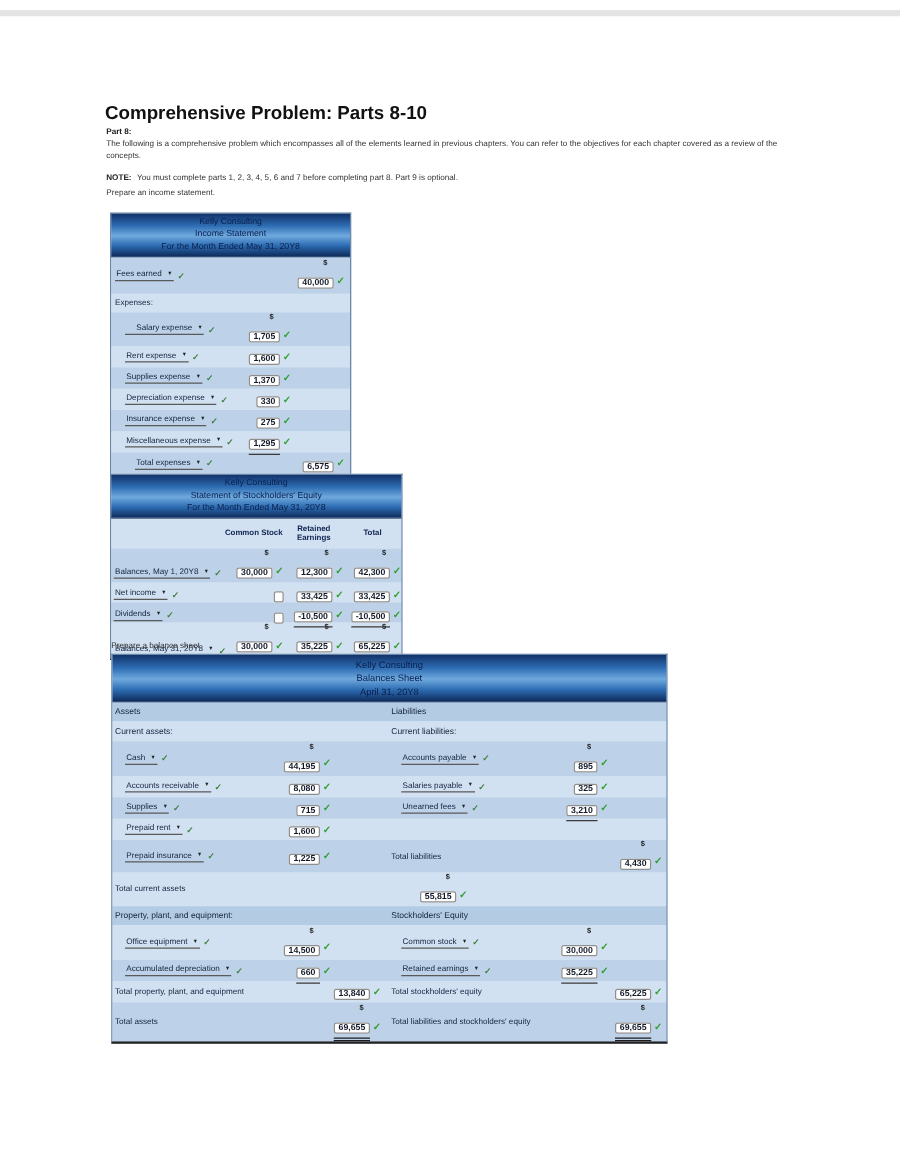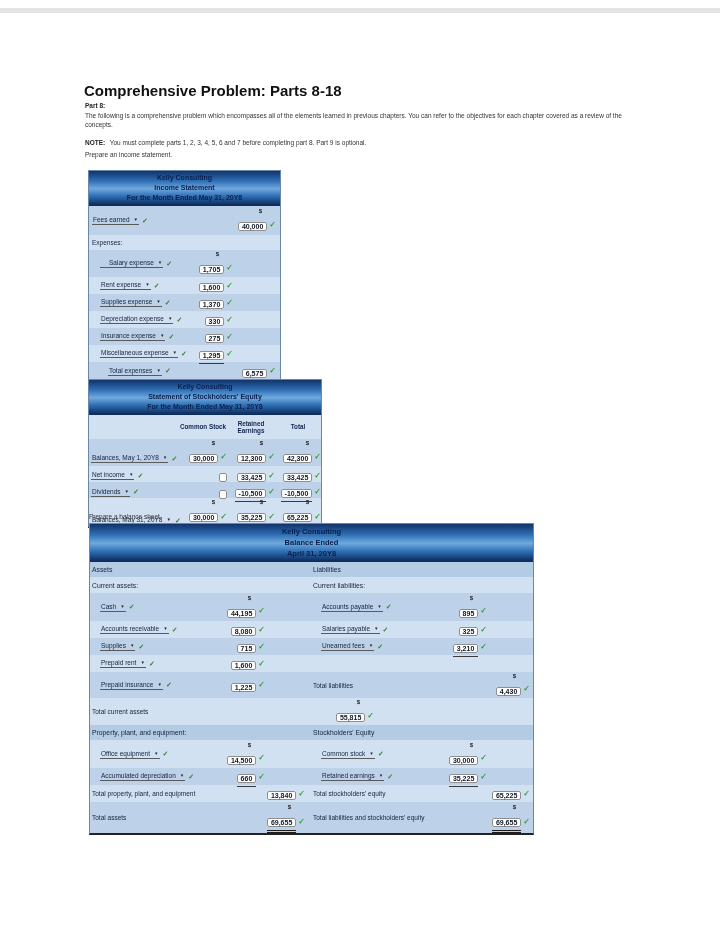--- a/index.html
+++ b/index.html
@@ -5,21 +5,21 @@
   html,body{margin:0;padding:0;background:#fff;}
   body{width:720px;height:931px;position:relative;font-family:"Liberation Sans",sans-serif;color:#1a1a1a;overflow:hidden;}
   .topband{position:absolute;left:0;top:8px;width:720px;height:5px;background:#e4e4e4;}
   .abs{position:absolute;}
   .pagetitle{font-size:15px;font-weight:bold;color:#111;letter-spacing:0;}
   .tiny{font-size:6.5px;color:#333;line-height:9px;}
   .tinybold{font-size:6.5px;font-weight:bold;color:#222;}
   
   .tbl{position:absolute;border:1px solid #6b87a8;box-sizing:border-box;background:#cfdff0;}
   .tbl-hdr{background:linear-gradient(180deg,#12336a 0%,#2d6cb2 28%,#6fa9de 52%,#2d6cb2 75%,#0e2c5c 100%);
-           color:#0a1f4d;text-align:center;font-weight:bold;font-size:7px;line-height:10px;padding:2px 0;border-bottom:1px solid #0e2c5c;}
+           color:#0a1f4d;text-align:center;font-weight:normal;font-size:7px;line-height:10px;padding:2px 0;border-bottom:1px solid #0e2c5c;}
   .row{display:flex;align-items:center;box-sizing:border-box;padding:0 3px;}
   .dark{background:#bdd2e8;}
   .light{background:#d2e1f1;}
   .med{background:#b3cbe3;}
   .lbl{font-size:6.5px;color:#14233f;white-space:nowrap;}
   .dd{display:inline-flex;align-items:center;gap:5px;border-bottom:1px solid #5a5a5a;padding:0 2px 1px 1px;font-size:6.5px;color:#14233f;white-space:nowrap;cursor:default;}
   .caret{font-size:5px;color:#222;line-height:5px;}
   .chk{color:#2f9e2f;font-size:8px;font-weight:bold;line-height:8px;margin-left:2px;}
   .chkdd{color:#3b7d3b;font-size:7px;font-weight:bold;margin-left:3px;}
   .amtcell{display:flex;flex-direction:column;align-items:flex-end;justify-content:flex-end;}
@@ -45,21 +45,21 @@
   .half{display:flex;align-items:center;box-sizing:border-box;padding:0 2px;min-height:100%;}
   .ind{padding-left:9px;}
   .wrap2{white-space:normal;line-height:7.5px;max-width:118px;}
   .secthead{font-size:6.8px;color:#14233f;}
 </style>
 </head>
 <body>
 
 <div class="topband"></div>
 
-<div class="abs pagetitle" style="left:84px;top:82px;">Comprehensive Problem: Parts 8-18</div>
+<div class="abs pagetitle" style="left:84px;top:82px;">Comprehensive Problem: Parts 8-10</div>
 <div class="abs tinybold" style="left:85px;top:102px;">Part 8:</div>
 <div class="abs tiny" style="left:85px;top:111px;width:548px;">The following is a comprehensive problem which encompasses all of the elements learned in previous chapters. You can refer to the objectives for each chapter covered as a review of the concepts.</div>
 <div class="abs" style="left:85px;top:131px;">
   <span class="tinybold">NOTE:</span>
   <span class="tiny">You must complete parts 1, 2, 3, 4, 5, 6 and 7 before completing part 8. Part 9 is optional.</span>
 </div>
 <div class="abs tiny" style="left:85px;top:150px;">Prepare an income statement.</div>
 
 <div class="tbl" style="left:88px;top:170px;width:193px;">
   <div class="tbl-hdr">
@@ -340,21 +340,21 @@
         </span>
     </span>
   </div>
 </div>
 
 <div class="abs tiny" style="left:89px;top:512px;">Prepare a balance sheet.</div>
 
 <div class="tbl" style="left:89px;top:523px;width:445px;border-bottom:2px solid #222;">
   <div class="tbl-hdr" style="font-size:7.5px;line-height:11px;">
     <div>Kelly Consulting</div>
-    <div>Balance Ended</div>
+    <div>Balances Sheet</div>
     <div>April 31, 20Y8</div>
   </div>
 
   <div class="bs-row med" style="height:15px;">
     <div class="half">
         <span class="secthead">Assets</span>
       </div>
     <div class="half">
         <span class="secthead">Liabilities</span>
       </div>

